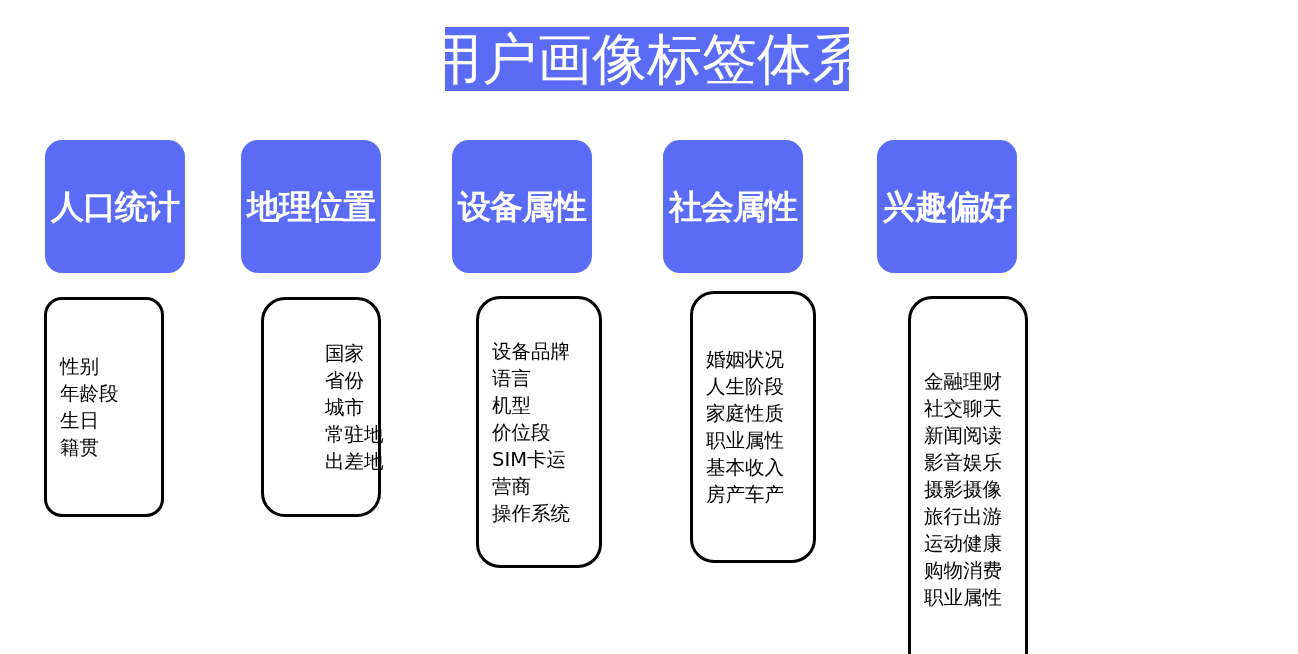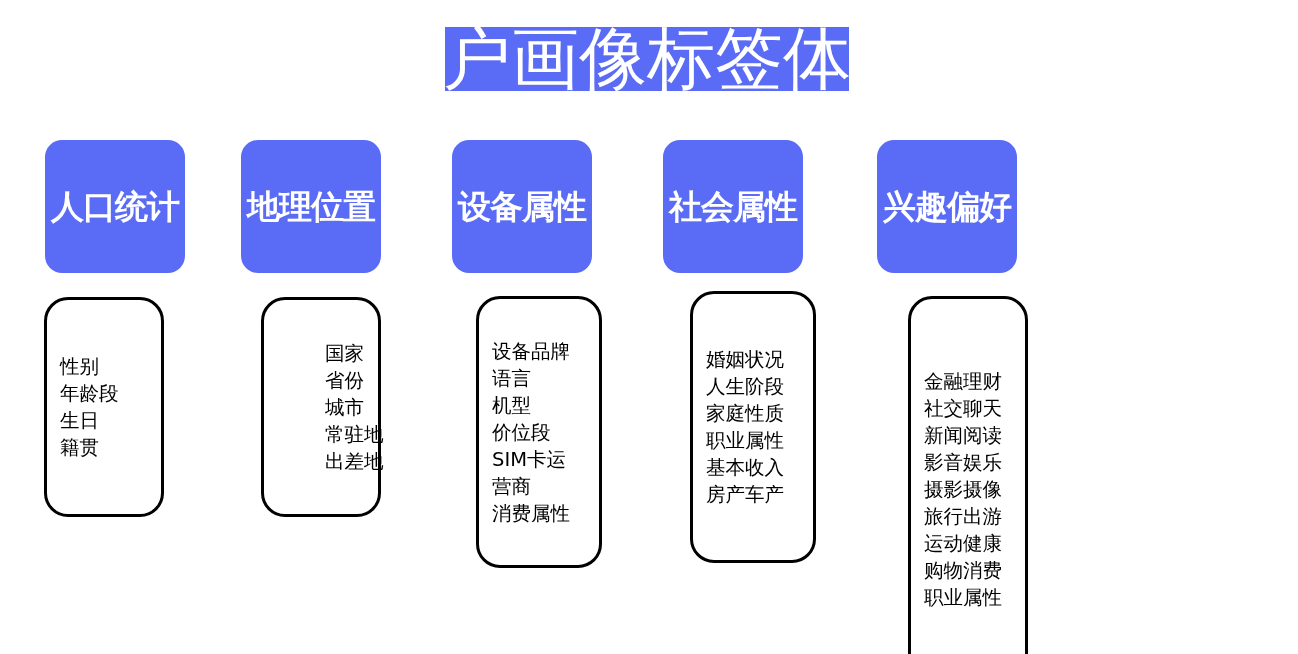--- a/index.html
+++ b/index.html
@@ -32,21 +32,21 @@
     width: 404px;
     height: 64px;
     background: #5a6cf5;
     display: flex;
     align-items: center;
     justify-content: center;
     box-sizing: border-box;
   }
   #title-text {
     font-family: "DejaVu Serif", "Liberation Serif", serif;
-    font-size: 68px;
+    font-size: 55px;
     line-height: 1;
     color: #ffffff;
     letter-spacing: 0px;
     white-space: nowrap;
   }
 
   
   #columns {
     position: absolute;
     left: 0;
@@ -105,21 +105,21 @@
   .list-item {
     font-family: "DejaVu Sans", "Liberation Sans", sans-serif;
     font-size: 19.5px;
     line-height: 27px;
     color: #000000;
     white-space: nowrap;
     text-align: left;
   }
 
   
-  .col-0 .list-box { left: 17px; top: 157px; width: 120px; height: 220px; }
+  .col-0 .list-box { left: 17px; top: 157px; width: 120px; height: 220px; border-radius: 18px; }
   .col-1 .list-box { left: 20px; top: 157px; width: 120px; height: 220px; padding-left: 48px; }
   .col-2 .list-box { left: 24px; top: 156px; width: 126px; height: 272px; }
   .col-3 .list-box { left: 27px; top: 151px; width: 126px; height: 272px; }
   .col-4 .list-box { left: 31px; top: 156px; width: 120px; height: 386px; }
   .col-5 .list-box { left: 25px; top: 160px; width: 126px; height: 220px; }
 </style>
 </head>
 <body>
 
 <div id="canvas">
@@ -164,21 +164,21 @@
         <span class="header-label">设备属性</span>
       </div>
       <div class="list-box">
         <div class="list-items">
           <div class="list-item">设备品牌</div>
           <div class="list-item">语言</div>
           <div class="list-item">机型</div>
           <div class="list-item">价位段</div>
           <div class="list-item">SIM卡运</div>
           <div class="list-item">营商</div>
-          <div class="list-item">消费属性</div>
+          <div class="list-item">操作系统</div>
         </div>
       </div>
     </div>
 
     <div class="column col-3">
       <div class="header-card">
         <span class="header-label">社会属性</span>
       </div>
       <div class="list-box">
         <div class="list-items">

